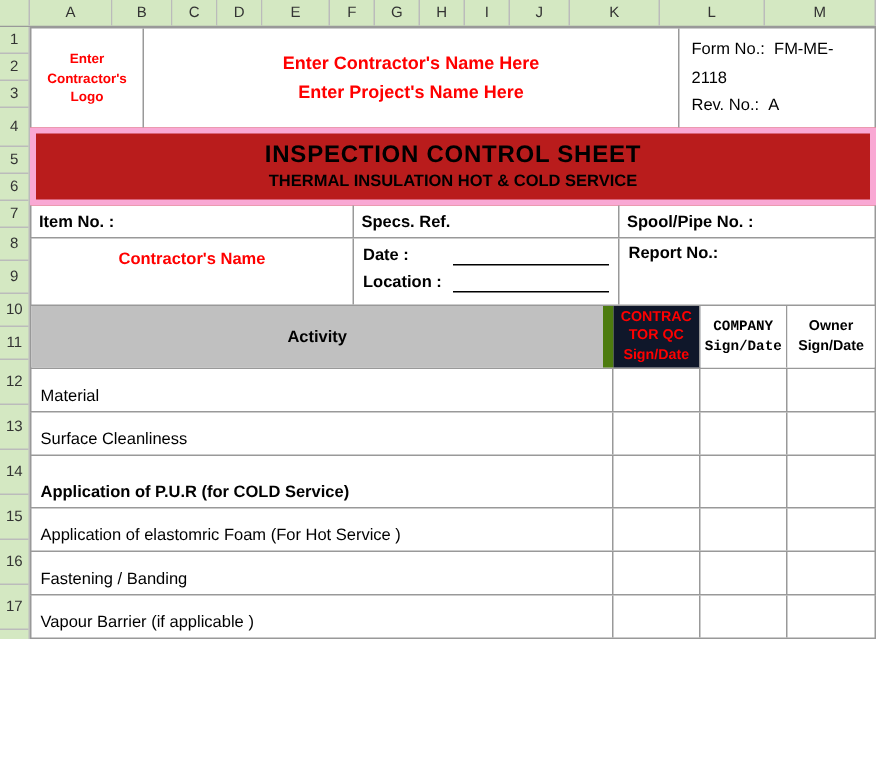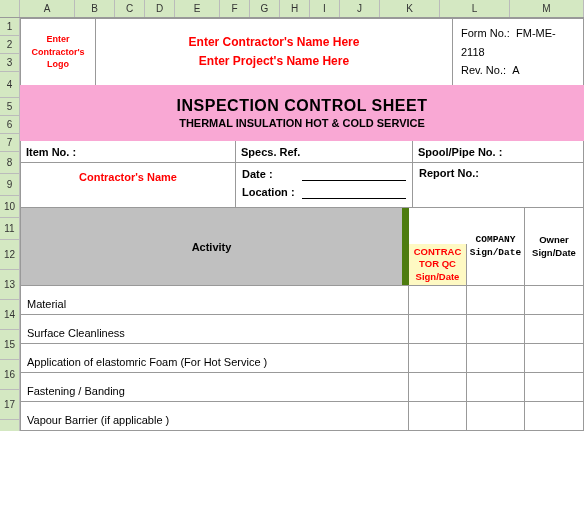--- a/index.html
+++ b/index.html
@@ -97,24 +97,24 @@
       width: 130px;
       min-width: 130px;
       padding: 5px 8px;
       font-size: 11px;
       color: #000;
       line-height: 1.7;
     }
 
     
     .title-section {
-      border: 6px solid #f9a8d4;
+      border: 4px solid #f9a8d4;
       text-align: center;
       padding: 6px 4px;
-      background: #f9a8d4;
+      background: #b91c1c;
     }
     .title-main {
       font-size: 16px;
       font-weight: bold;
       color: #000;
       letter-spacing: 0.5px;
     }
     .title-sub {
       font-size: 11px;
       font-weight: bold;
@@ -233,22 +233,21 @@
       display: flex;
       align-items: center;
       justify-content: center;
       flex-direction: column;
     }
     .sign-col:last-child {
       border-right: none;
     }
     .sign-col.contractor-col {
       color: red;
-      background: #fef9c3;
-      margin-top: 36px;
+      background: #0f172a;
     }
     .sign-col.company-col {
       color: #000;
       background: #fff;
     }
     .sign-col.owner-col {
       color: #000;
       background: #fff;
     }
 
@@ -426,20 +425,28 @@
 
       <div class="activity-row">
         <div class="activity-name">
           <span>Surface Cleanliness</span>
         </div>
         <div class="activity-sign"></div>
         <div class="activity-sign"></div>
         <div class="activity-sign" style="border-right:none"></div>
       </div>
 
+      <div class="activity-row" style="min-height:35px">
+        <div class="activity-name">
+          <span style="font-weight:bold">Application of P.U.R  (for COLD Service)</span>
+        </div>
+        <div class="activity-sign"></div>
+        <div class="activity-sign"></div>
+        <div class="activity-sign" style="border-right:none"></div>
+      </div>
 
       <div class="activity-row">
         <div class="activity-name">
           <span>Application of elastomric Foam (For Hot Service )</span>
         </div>
         <div class="activity-sign"></div>
         <div class="activity-sign"></div>
         <div class="activity-sign" style="border-right:none"></div>
       </div>
 

